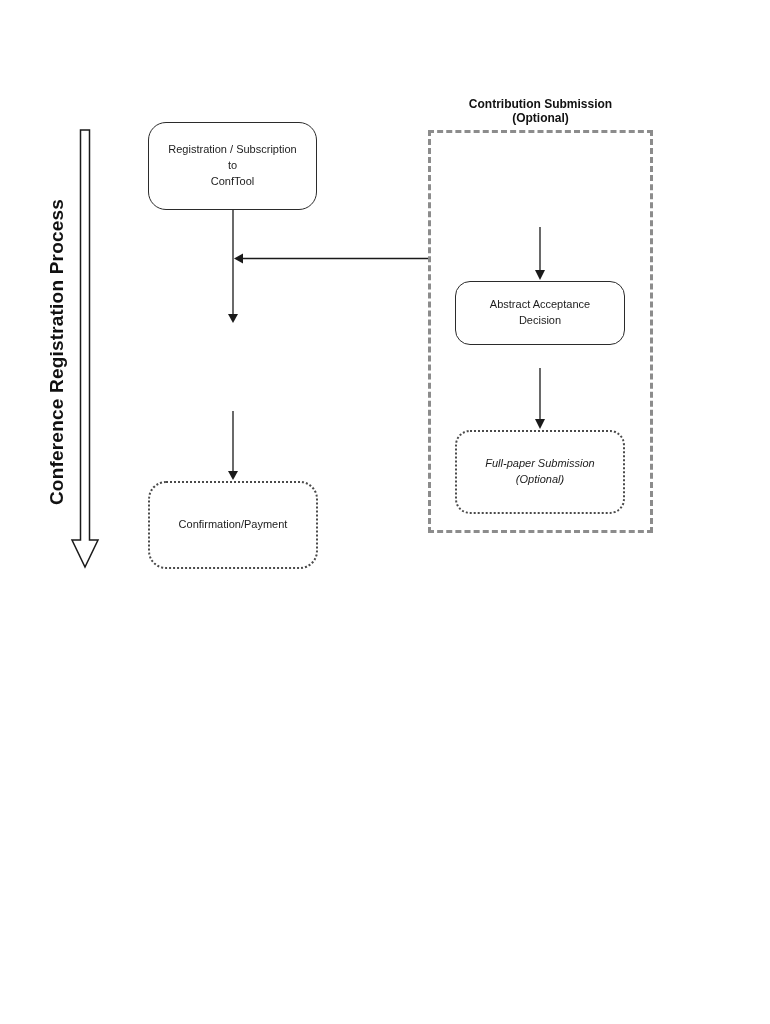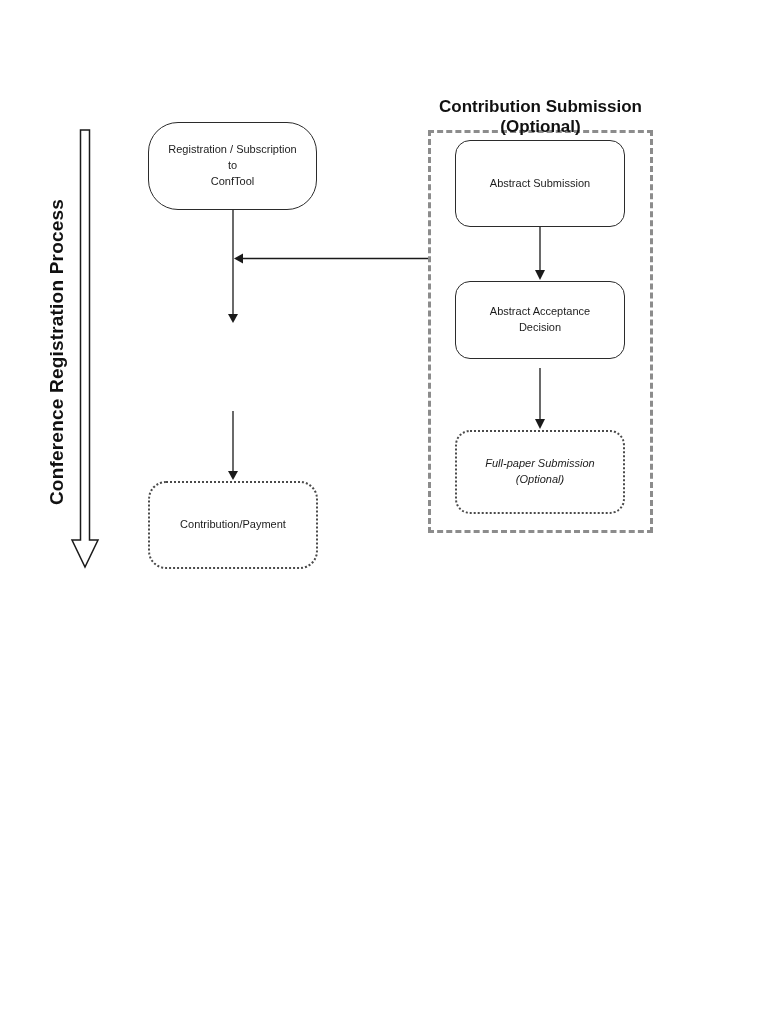--- a/index.html
+++ b/index.html
@@ -30,21 +30,21 @@
     display: flex;
     align-items: center;
     justify-content: center;
     text-align: center;
     font-size: 11px;
     line-height: 1.45;
     color: #1c1c1c;
     white-space: pre-line;
     z-index: 2;
   }
-  .node.solid  { border: 1.5px solid #2b2b2b; border-radius: 30px; }
+  .node.solid  { border: 1.5px solid #2b2b2b; border-radius: 18px; }
   .node.dotted { border: 2px dotted #4a4a4a; border-radius: 18px; }
 
   .node-reg-subscription { left: 148px; top: 122px; width: 169px; height: 88px; }
   .node-reg-participant  { left: 148px; top: 323px; width: 169px; height: 88px; }
   .node-confirmation     { left: 148px; top: 481px; width: 170px; height: 88px; }
 
   .group-box {
     position: absolute;
     left: 428px;
     top: 130px;
@@ -54,29 +54,29 @@
     border: 3px dashed #8c8c8c;
     background: transparent;
     z-index: 1;
   }
   .group-title {
     position: absolute;
     left: 428px;
     top: 97px;
     width: 225px;
     text-align: center;
-    font-size: 17px;
+    font-size: 12px;
     font-weight: bold;
     line-height: 1.2;
     color: #111111;
     white-space: pre-line;
     z-index: 2;
   }
   .node-abstract-submission { left: 455px; top: 140px; width: 170px; height: 87px; border-radius: 15px; }
-  .node-abstract-acceptance { left: 455px; top: 281px; width: 170px; height: 78px; border-radius: 15px; }
+  .node-abstract-acceptance { left: 455px; top: 281px; width: 170px; height: 64px; border-radius: 15px; }
   .node-fullpaper           { left: 455px; top: 430px; width: 170px; height: 84px; border-radius: 15px; font-style: italic; }
   .node-abstract-submission.solid, .node-abstract-acceptance.solid { border-radius: 15px; }
   .node-fullpaper.dotted { border-radius: 15px; }
 
   .process-label {
     position: absolute;
     left: -112px;
     top: 340px;
     width: 340px;
     height: 24px;
@@ -119,31 +119,28 @@
   <div class="process-label">Conference Registration Process</div>
 
   <div class="node solid node-reg-subscription">
     <span>Registration / Subscription
 to
 ConfTool</span>
   </div>
 
 
   <div class="node dotted node-confirmation">
-    <span>Contribution/Payment</span>
+    <span>Confirmation/Payment</span>
   </div>
 
   <div class="group-title">Contribution Submission
 (Optional)</div>
 
   <div class="group-box"></div>
 
-  <div class="node solid node-abstract-submission">
-    <span>Abstract Submission</span>
-  </div>
 
   <div class="node solid node-abstract-acceptance">
     <span>Abstract Acceptance
 Decision</span>
   </div>
 
   <div class="node dotted node-fullpaper">
     <span>Full-paper Submission
 (Optional)</span>
   </div>

